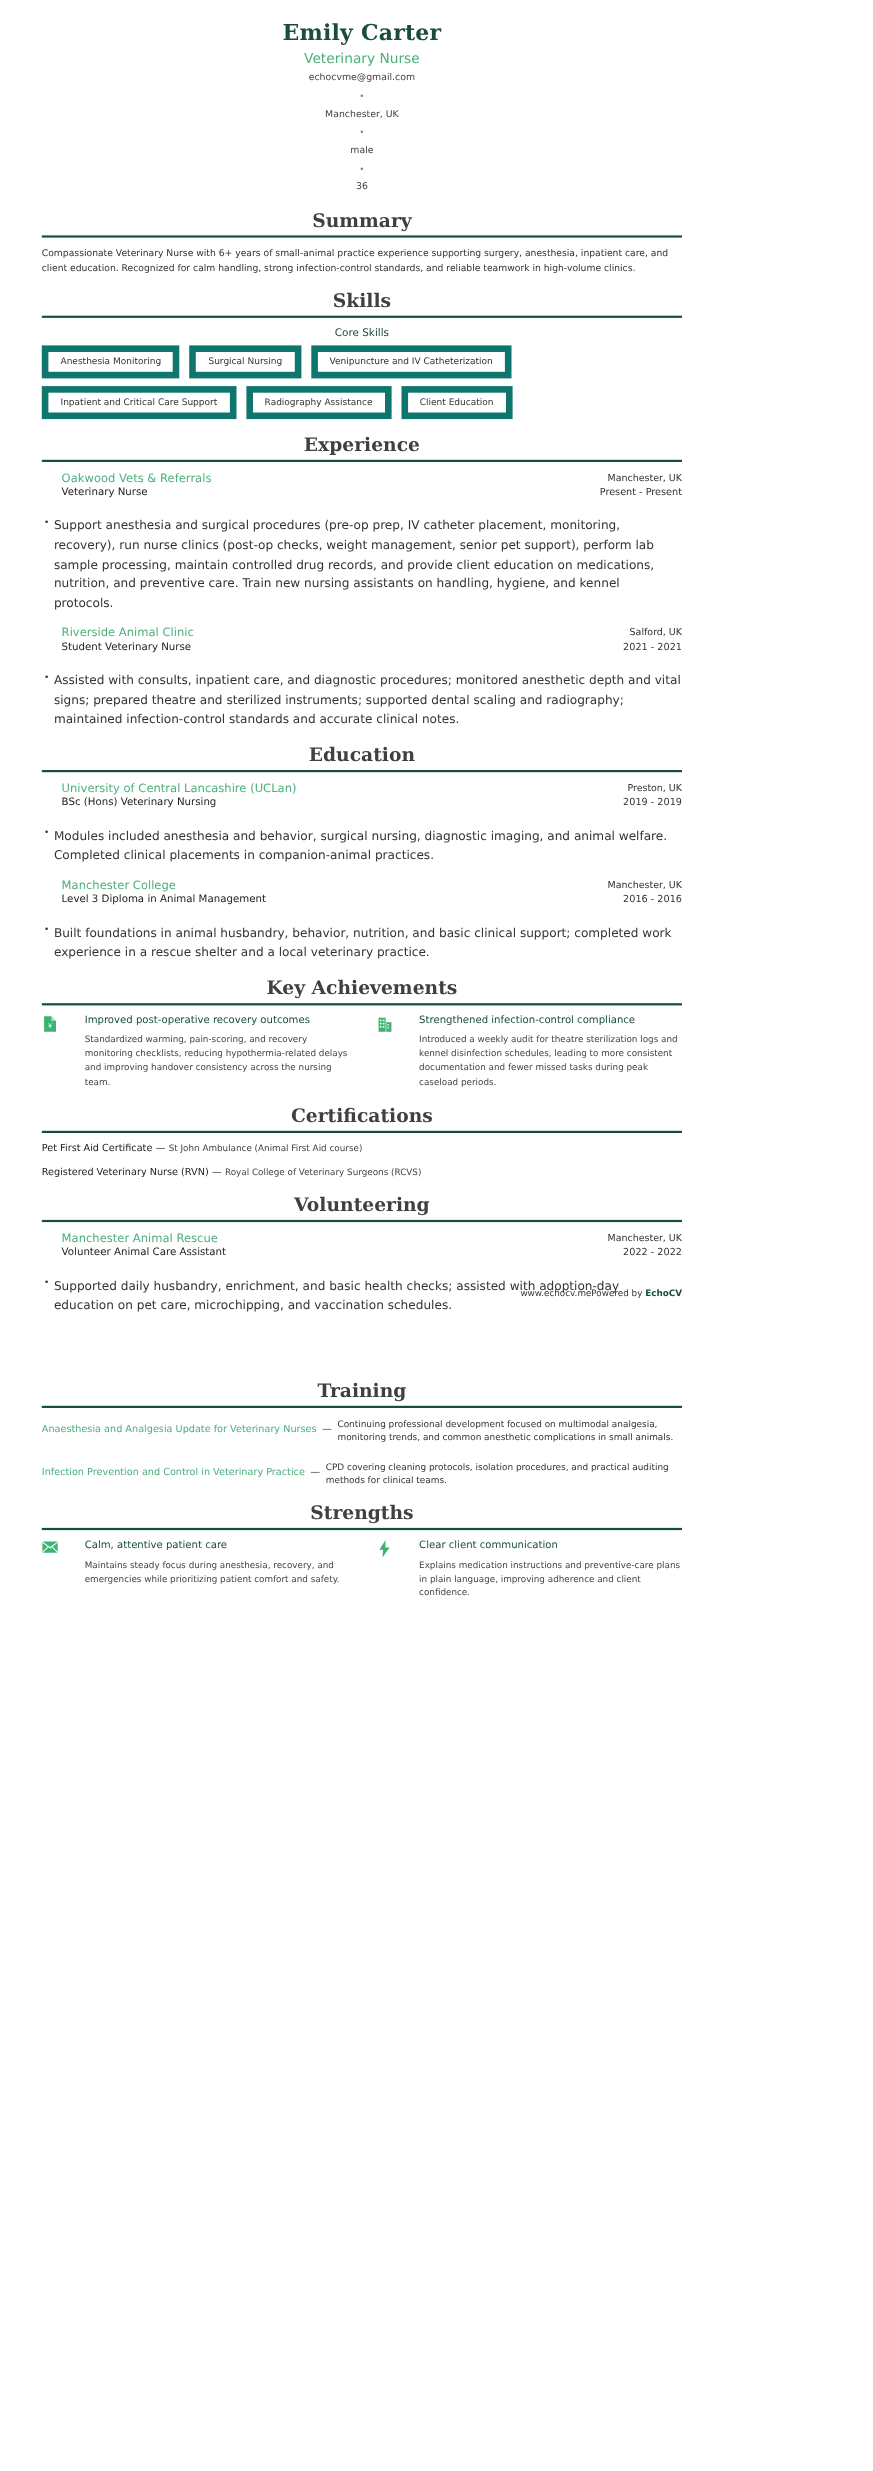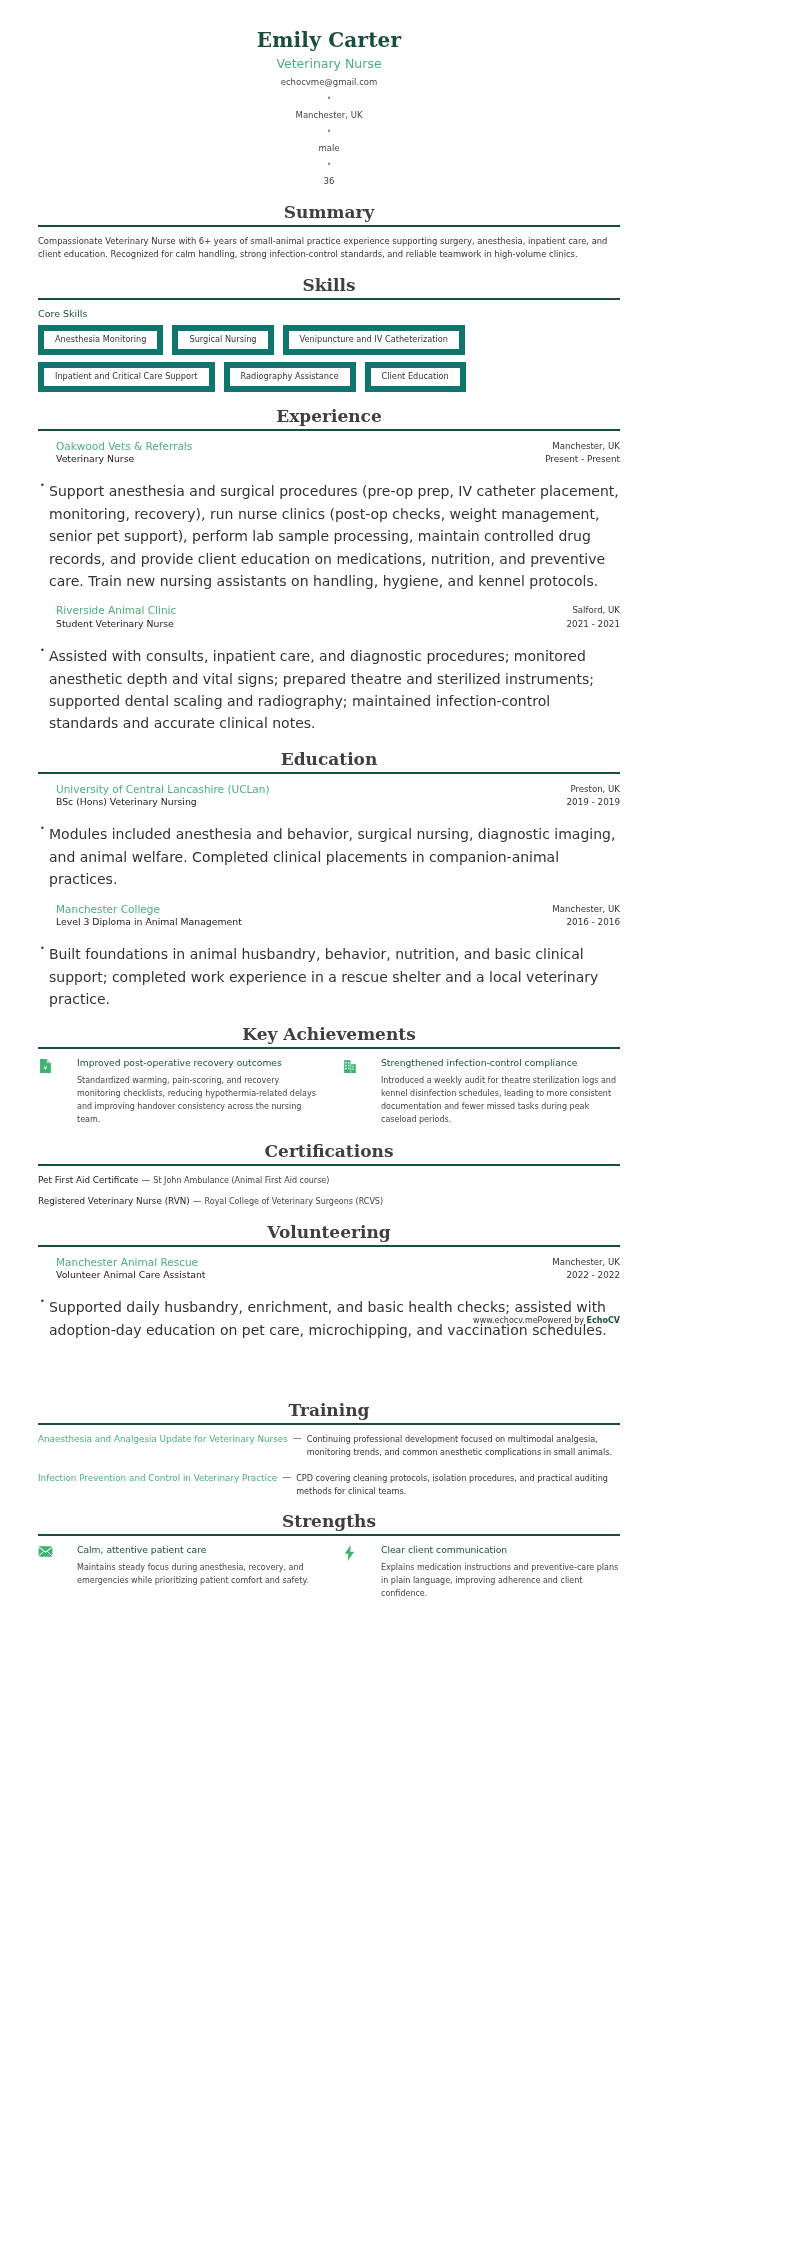--- a/index.html
+++ b/index.html
@@ -8,21 +8,21 @@
     width: 794px;
     background: #ffffff;
     font-family: "DejaVu Sans", "Liberation Sans", sans-serif;
     color: #333333;
     -webkit-font-smoothing: antialiased;
   }
 
   .page {
     width: 658px;
     min-height: 1123px;
-    padding: 28px 38px 0 38px;
+    padding: 17px 38px 0 38px;
     position: relative;
     background: #ffffff;
   }
   .page.second { min-height: 1123px; padding-top: 34px; }
 
   
   .hdr { text-align: center; margin-bottom: 16px; }
   .hdr-name {
     font-family: "DejaVu Serif", "Liberation Serif", serif;
     font-size: 20px;
@@ -69,20 +69,21 @@
     font-size: 8.4px;
     line-height: 1.55;
     color: #333333;
   }
 
   
   .skills-group-title {
     font-size: 9.5px;
     color: #1b4d3e;
     margin-bottom: 6px;
+    text-align: center;
   }
   .chips { display: flex; flex-wrap: wrap; gap: 7px 9px; }
   .chip {
     border: 6px solid #0f766e;
     padding: 4px 11px;
     font-size: 8.2px;
     color: #333333;
     background: #ffffff;
     white-space: nowrap;
     line-height: 1.2;
@@ -112,21 +113,21 @@
     color: #222222;
     line-height: 1.35;
   }
   .entry-dates {
     font-size: 8.8px;
     color: #333333;
     white-space: nowrap;
   }
   .bullets { margin: 3px 0 0 0; padding: 0; list-style: none; }
   .bullets li {
-    font-size: 14px;
+    font-size: 11px;
     line-height: 1.6;
     color: #333333;
     position: relative;
     padding-left: 11px;
     margin-top: 15px;
   }
   .bullets li::before {
     content: "\2022";
     position: absolute;
     left: 2px;
@@ -172,20 +173,21 @@
     margin-bottom: 9px;
     line-height: 1.4;
   }
   .cert-name { color: #222222; }
   .cert-dash { color: #333333; margin: 0 3px; }
   .cert-issuer { font-size: 8px; color: #444444; }
 
   
   .train-row {
     display: flex;
+    align-items: center;
     gap: 0;
     margin-bottom: 14px;
   }
   .train-name {
     flex: 0 0 auto;
     max-width: 300px;
     font-size: 8.8px;
     color: #4caf7d;
     line-height: 1.4;
   }

